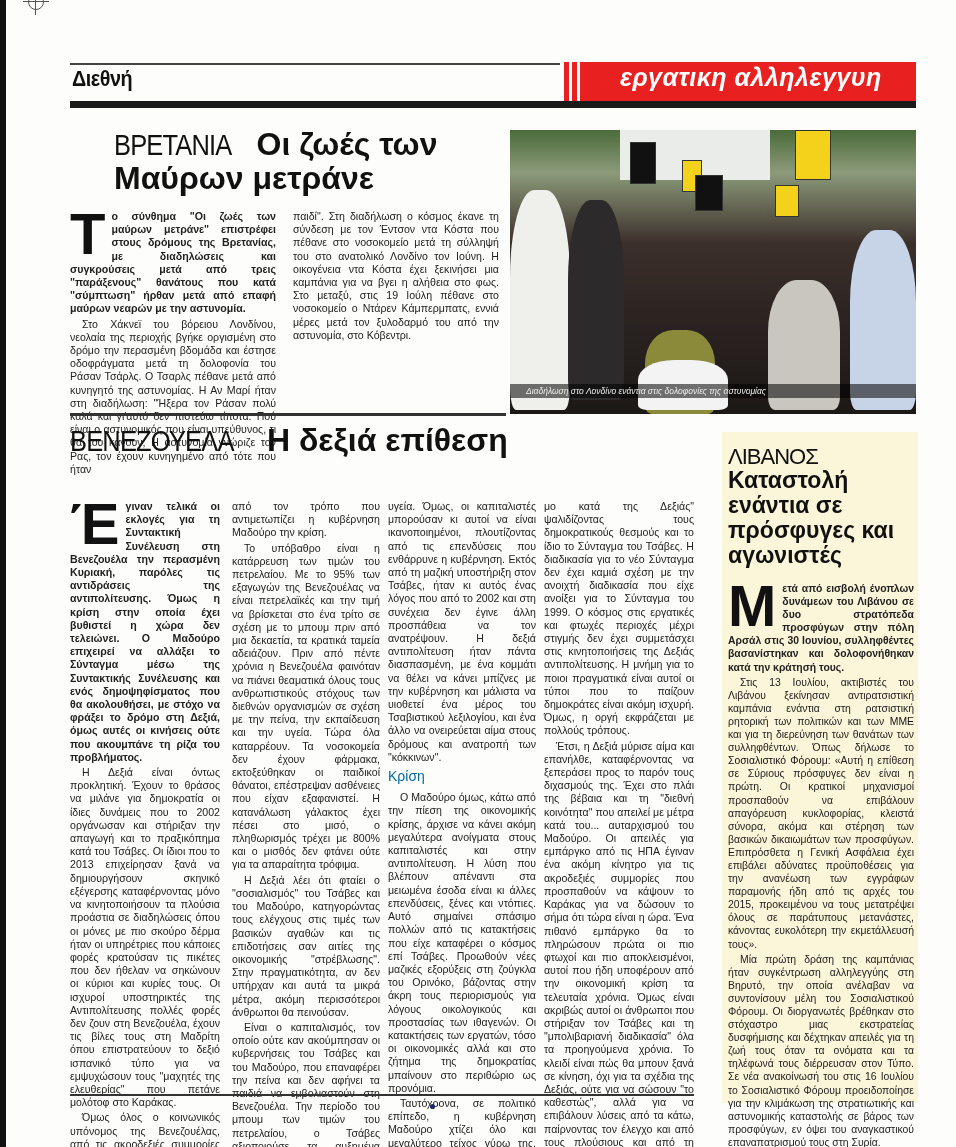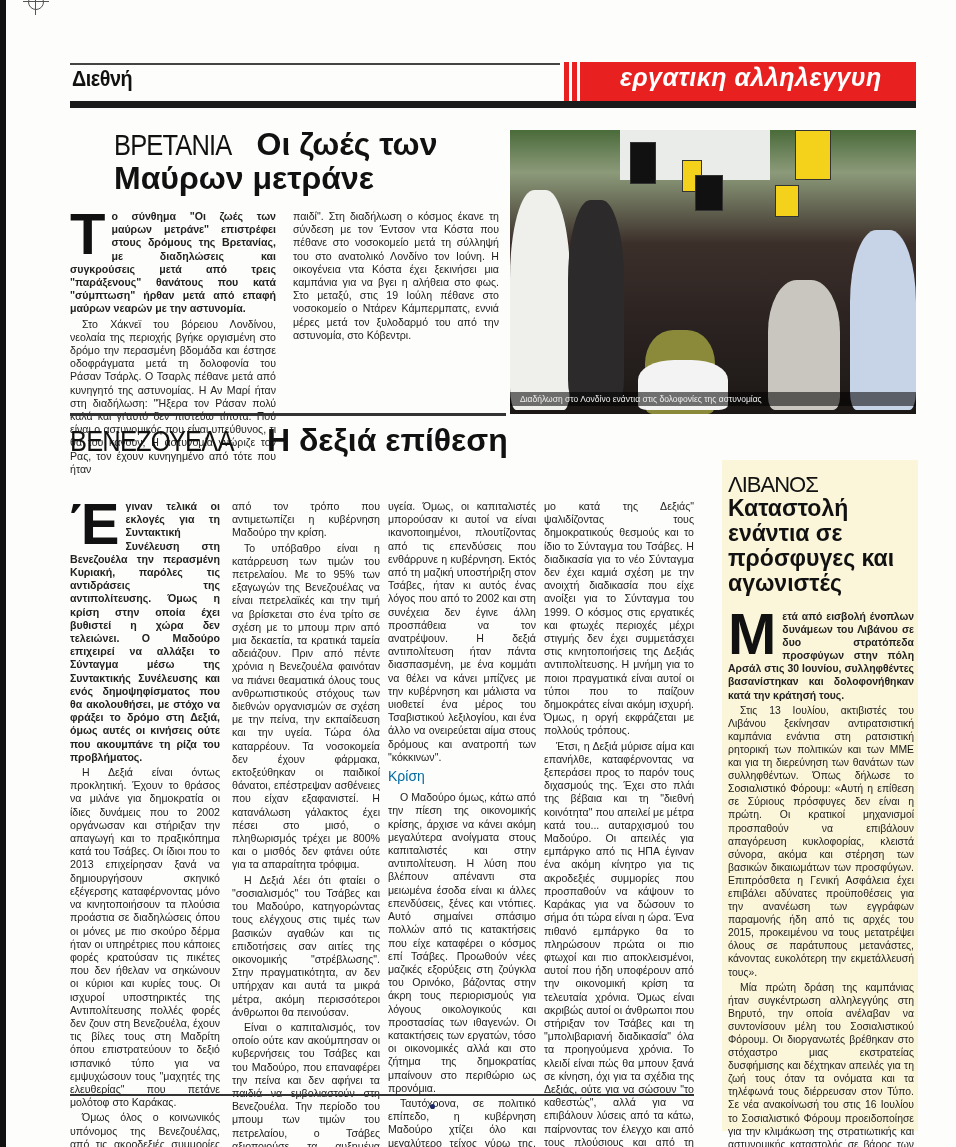--- a/index.html
+++ b/index.html
@@ -31,26 +31,26 @@
   .col p.noindent { text-indent:0; }
   .lead { font-weight:bold; }
   .dropcap { float:left; font-weight:bold; font-size:58px; line-height:44px; margin:2px 6px 0 0; color:#111; }
 
   .photo { position:absolute; left:510px; top:130px; width:406px; height:284px; overflow:hidden;
            background:linear-gradient(180deg,#4a6b3a 0%,#8c9a7a 15%,#3b2f2a 40%,#2a2220 70%,#1c1816 100%); }
   .photo .sky { position:absolute; left:110px; top:0; width:150px; height:50px; background:#e9ece8; }
   .photo .sign { position:absolute; background:#111; border:1px solid #333; }
   .photo .sign.y { background:#f4d21b; }
   .photo .person { position:absolute; border-radius:40% 40% 10% 10%; }
-  .caption { position:absolute; left:0; bottom:8px; width:100%; height:14px; background:rgba(0,0,0,0.55); color:#eee; font-size:8.5px; line-height:14px; padding-left:10px; box-sizing:border-box; }
+  .caption { position:absolute; left:0; bottom:16px; width:100%; height:14px; background:rgba(0,0,0,0.55); color:#eee; font-size:8.5px; font-style:italic; line-height:14px; padding-left:16px; box-sizing:border-box; }
 
   .mid-rule { position:absolute; left:70px; top:413px; width:436px; height:3px; background:#333; }
   .bottom-rule { position:absolute; left:70px; top:1094px; width:624px; height:2px; background:#333; }
 
-  .sidebar { position:absolute; left:722px; top:432px; width:196px; height:671px; background:#fbf5d9;margin-top:28px; }
+  .sidebar { position:absolute; left:722px; top:432px; width:196px; height:671px; background:#fbf5d9; }
   .sidebar .country { position:absolute; left:6px; top:12px; font-size:22px; letter-spacing:-1px; color:#111; }
   .sidebar .head { position:absolute; left:6px; top:36px; width:190px; font-weight:bold; font-size:23px; line-height:25px; color:#111; }
   .sidebar .col { left:6px; top:150px; width:186px; font-size:10.4px; line-height:13.1px; }
 
   .subhead { font-size:14px; font-weight:normal; margin:6px 0 8px 0; color:#0369a1; }
   .dot { position:absolute; left:430px; top:1104px; width:5px; height:5px; border-radius:50%; background:#1b2a6b; }
   .bl { color:#111; font-weight:normal; }
 </style>
 </head>
 <body>

